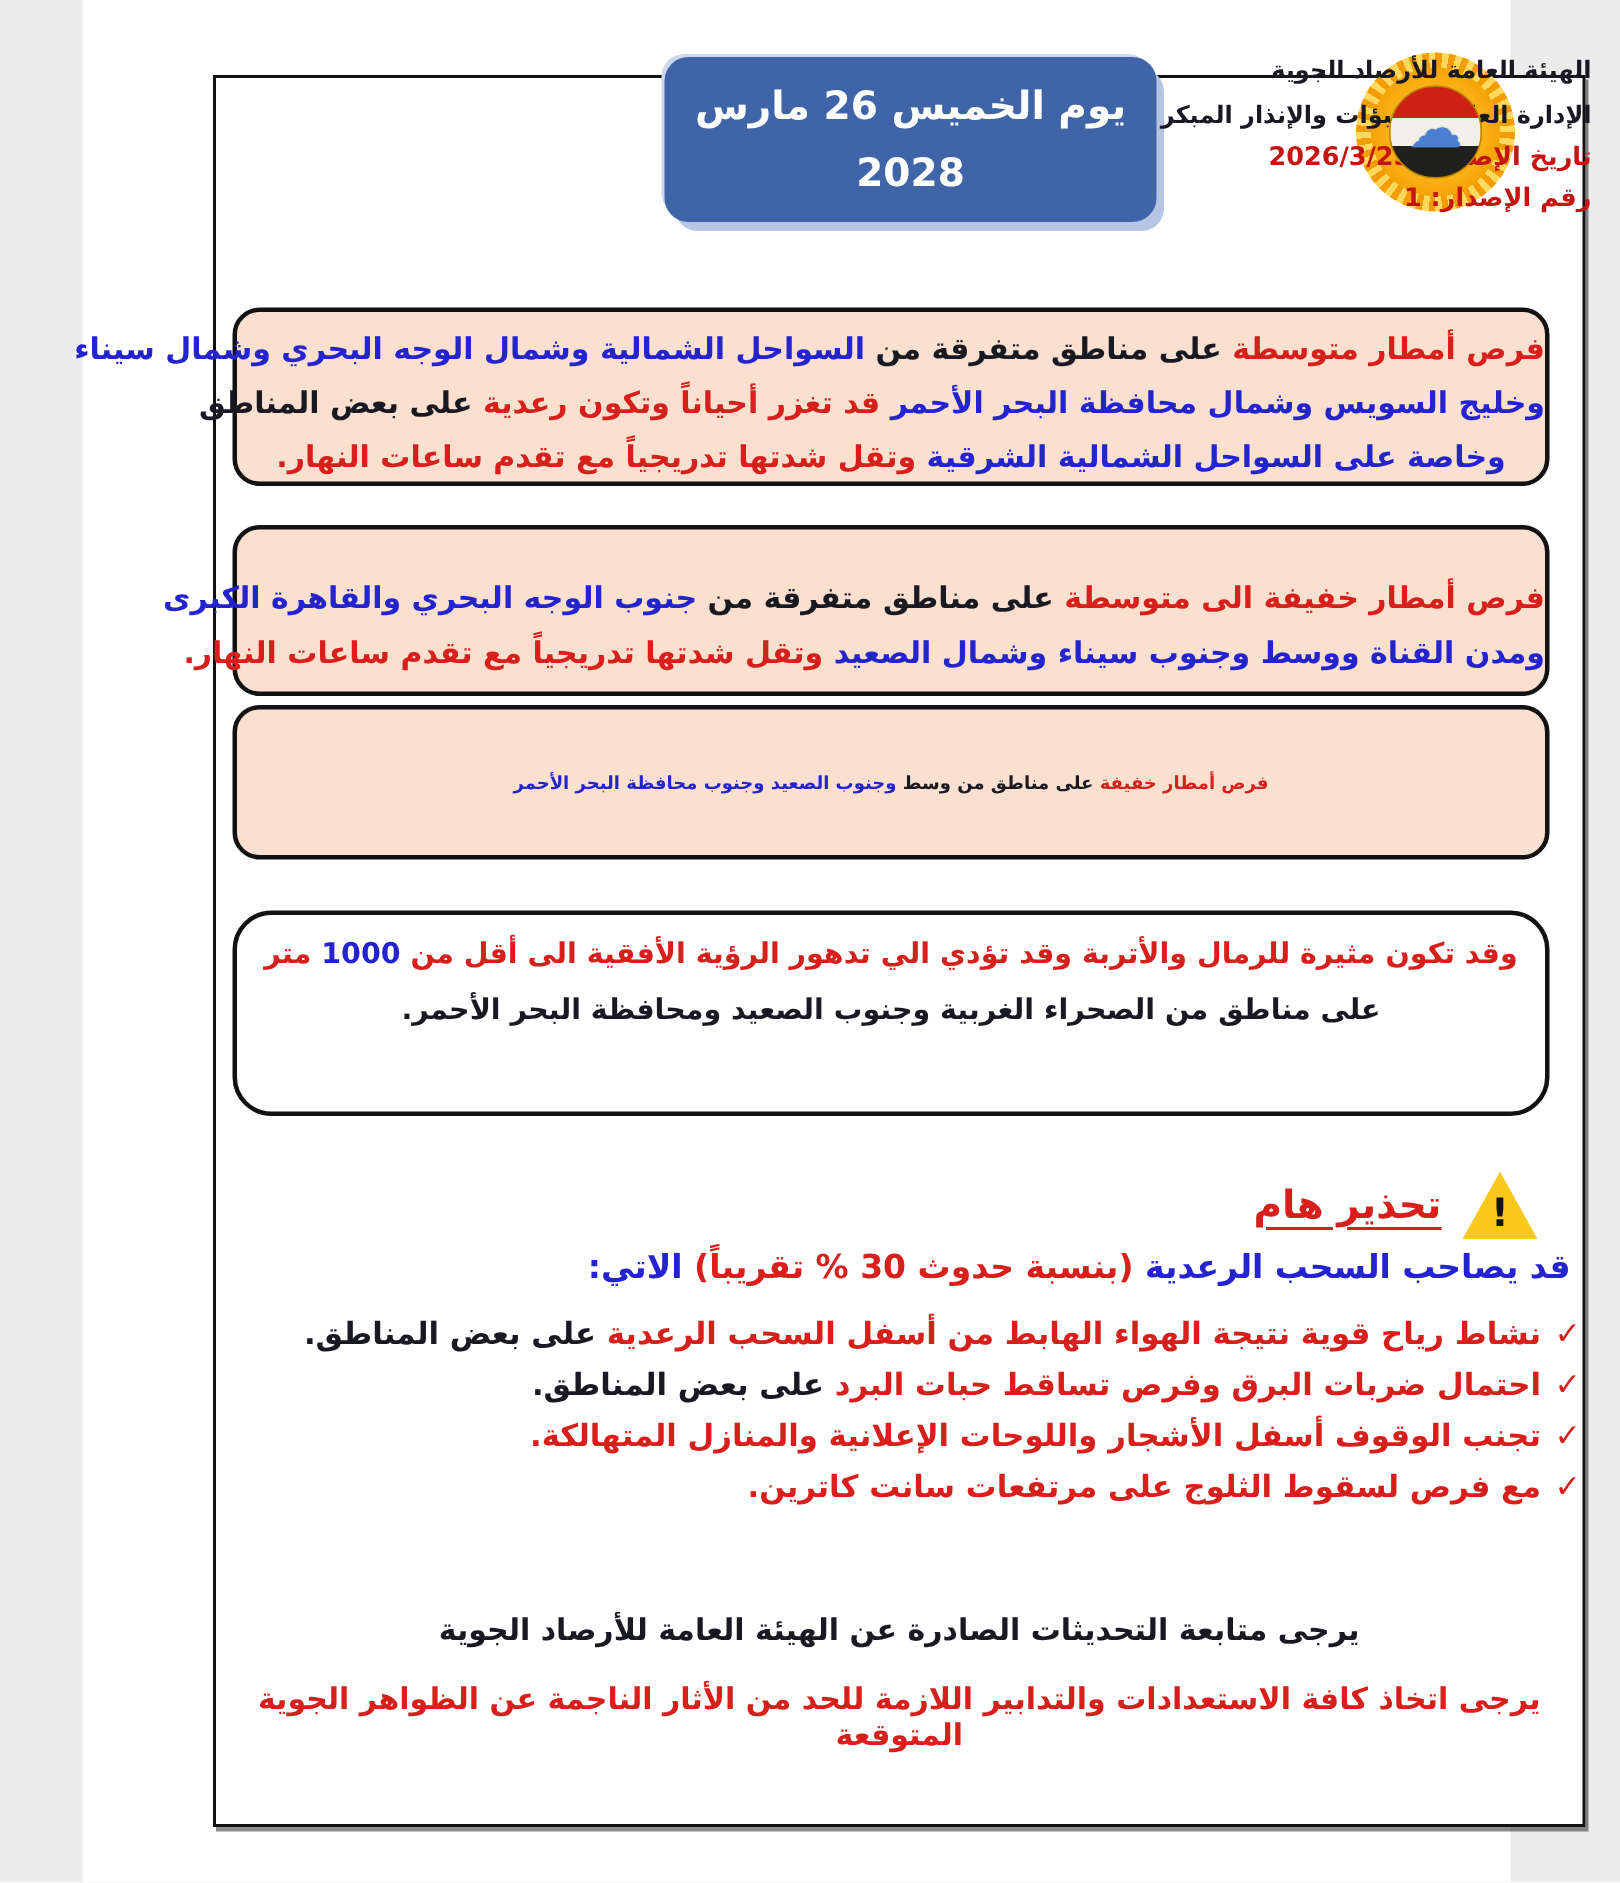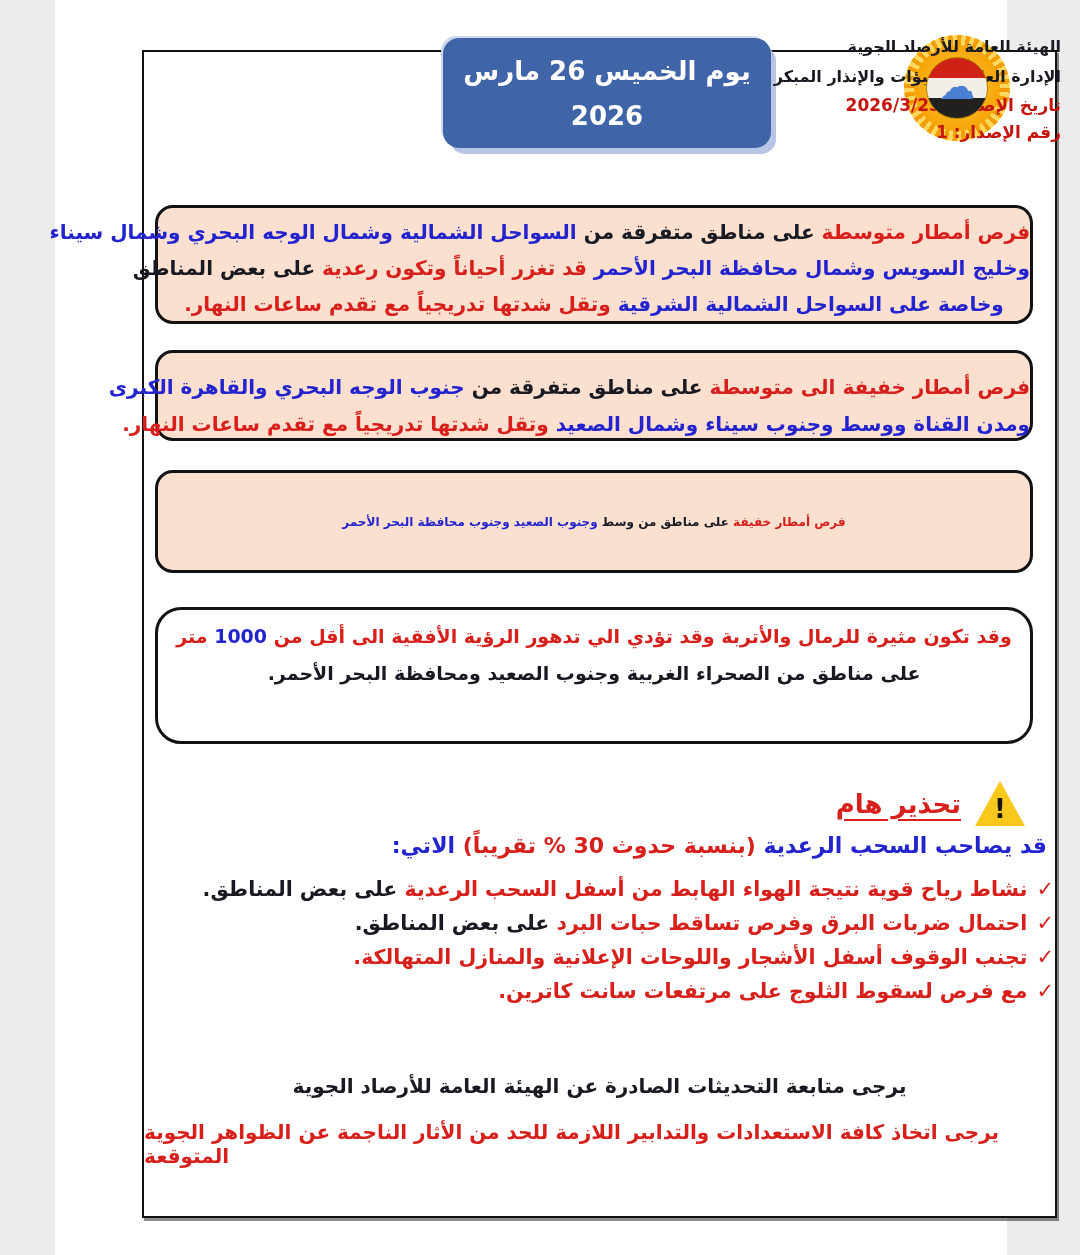--- a/index.html
+++ b/index.html
@@ -43,21 +43,21 @@
        background:linear-gradient(180deg,#cf2217 0% 34%,#f2efe9 34% 66%,#20201e 66% 100%);
        display:flex;align-items:center;justify-content:center;border:1px solid #b98200;}
   .cloud{color:#4a7fd1;font-size:36px;line-height:1;margin-top:-3px;text-shadow:0 0 1px #2a5fa8;}
   
   .box{
     position:absolute;left:11px;width:878px;background:var(--box-bg);
     border:3px solid var(--line);text-align:center;color:var(--ink);
   }
   .bline{white-space:nowrap;}
   .box1{top:153px;height:119px;border-radius:18px;font-size:20px;line-height:36px;padding-top:6px;}
-  .box2{top:298px;height:91px;border-radius:18px;font-size:20px;line-height:37px;padding-top:16px;}
+  .box2{top:298px;height:114px;border-radius:18px;font-size:20px;line-height:37px;padding-top:27px;}
   .box3{top:418px;height:103px;border-radius:18px;font-size:12px;
         display:flex;align-items:center;justify-content:center;}
   .box4{top:555px;height:137px;border-radius:26px;background:#ffffff;
         font-size:19px;line-height:37px;padding-top:8px;}
   .rc-red{color:var(--red);}
   .rc-blue{color:var(--blue);}
   .rc-black{color:var(--ink);}
   
   .warn-head{position:absolute;top:729px;left:120px;right:auto;width:390px;
              display:flex;flex-direction:row;align-items:center;gap:14px;justify-content:flex-start;
@@ -70,38 +70,38 @@
               text-underline-offset:6px;text-decoration-thickness:2px;}
   .warn-intro{position:absolute;top:781px;right:8px;left:20px;text-align:right;
               font-size:22px;color:var(--blue);white-space:nowrap;}
   .bullets{position:absolute;top:820px;right:1px;left:13px;text-align:right;
            font-size:20.5px;line-height:34px;}
   .bullet .check{color:var(--red);margin-left:9px;font-size:21px;}
   .bullet{white-space:nowrap;}
   
   .footer1{position:absolute;top:1022px;left:0;width:100%;text-align:center;
            color:var(--ink);font-size:20px;}
-  .footer2{position:absolute;top:1068px;left:0;width:100%;text-align:left;
+  .footer2{position:absolute;top:1068px;left:0;width:100%;text-align:center;
            color:var(--red);font-size:20px;}
 </style>
 </head>
 <body>
 
 <div class="page">
   <div class="frame">
 
     <div class="logo">
       <div class="sun"></div>
       <div class="flagring">
         <span class="cloud">☁</span>
       </div>
     </div>
 
     <div class="title-box">
-      <div>يوم الخميس 26 مارس 2026</div>
+      <div>يوم الخميس 26 مارس 2028</div>
     </div>
 
     <div class="agency">
       <div>الهيئة العامة للأرصاد الجوية</div>
       <div>الإدارة العامة للتنبؤات والإنذار المبكر</div>
       <div class="red-line">تاريخ الإصدار: 2026/3/25</div>
       <div class="red-line">رقم الإصدار: 1</div>
     </div>
 
     <div class="box box1">

